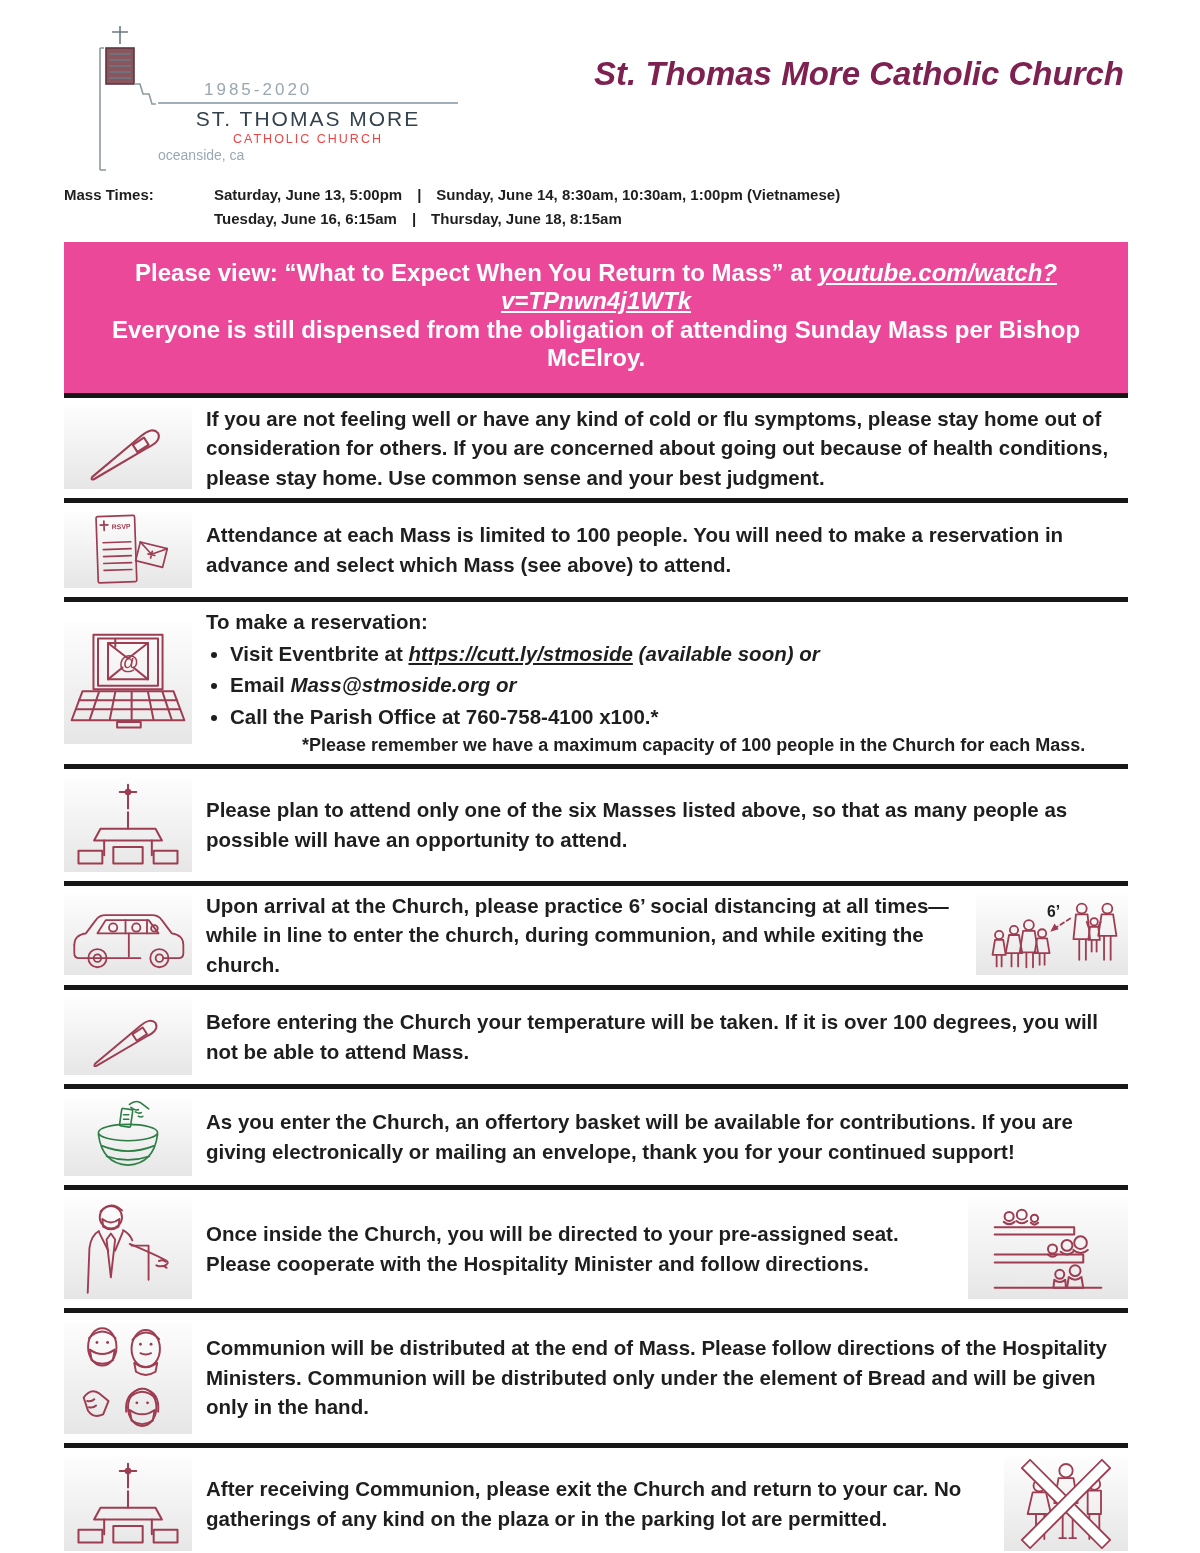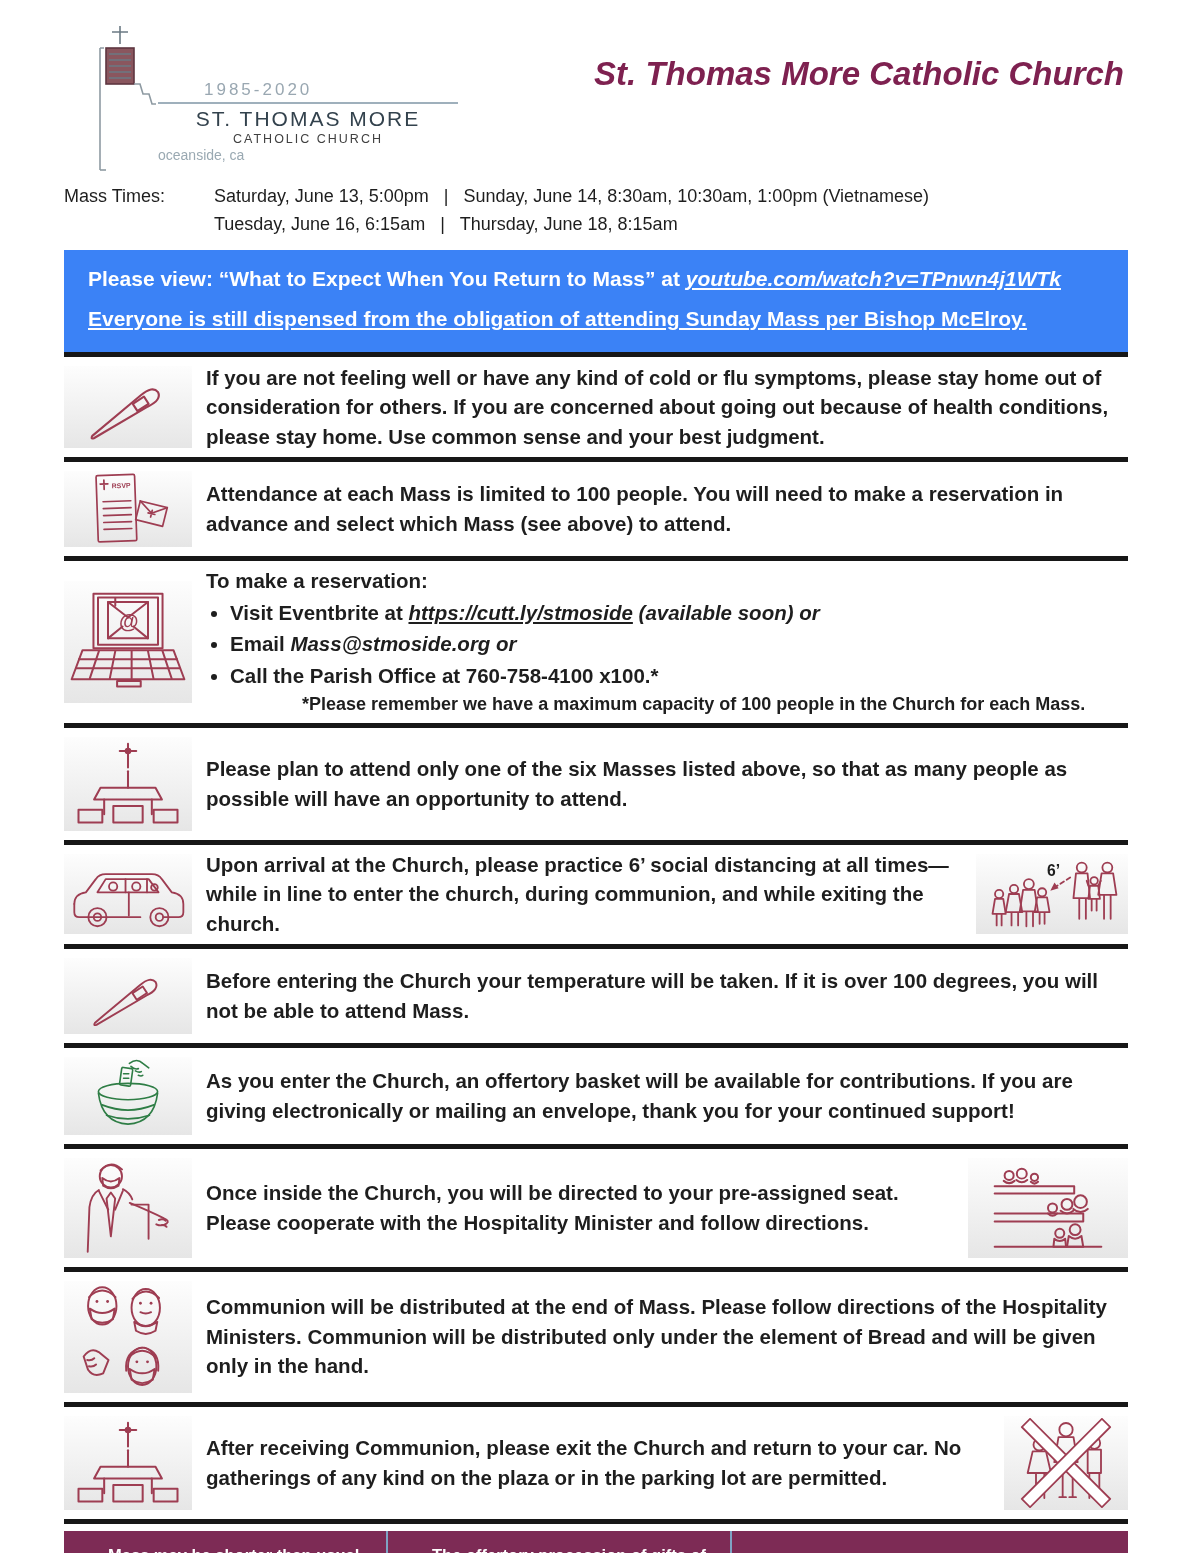--- a/index.html
+++ b/index.html
@@ -6,33 +6,33 @@
   body{font-family:"Liberation Sans",sans-serif;color:#1e1e1e;}
   .page{width:1192px;height:1553px;background:#fff;overflow:hidden;position:relative;}
   .content{padding:0 64px;}
 
   
   .hdr{display:flex;align-items:flex-start;padding-top:22px;}
   .logo{display:flex;width:400px;}
   .logo-text{margin-top:58px;margin-left:2px;width:300px;}
   .years{font-size:17px;color:#99a7b1;letter-spacing:3px;border-bottom:2px solid #9fb0bc;padding:0 0 2px 46px;}
   .lname{font-size:21px;color:#33424d;letter-spacing:2px;margin-top:3px;text-align:center;}
-  .lsub{font-size:12.5px;color:#404040;letter-spacing:2px;text-align:center;margin-top:1px;}
+  .lsub{font-size:12.5px;color:#ef4444;letter-spacing:2px;text-align:center;margin-top:1px;}
   .lcity{font-size:14px;color:#9aa9b2;text-align:left;margin-top:1px;}
   .title{flex:1;text-align:right;padding:28px 4px 0 0;font-style:italic;font-weight:bold;color:#7e2150;font-size:33px;line-height:1.45;}
 
   
-  .mass{display:flex;font-weight:normal;font-size:18px;margin-top:12px;}
+  .mass{display:flex;font-weight:bold;font-size:15px;margin-top:12px;}
   .mass-label{width:150px;}
   .ml{margin-bottom:7px;}
   .sep{padding:0 15px;}
 
   
-  .banner{background:#3b82f6;color:#fff;font-weight:bold;margin-top:8px;padding:17px 24px 21px;font-size:21px;}
-  .b2{margin-top:16px;text-decoration:underline;}
+  .banner{background:#ec4899;color:#fff;font-weight:bold;text-align:center;margin-top:8px;padding:17px 24px 21px;font-size:24px;}
+  .b2{margin-top:1px;}
   .blink{font-style:italic;text-decoration:underline;color:#fff;}
 
   
   .grow{display:flex;align-items:center;border-top:5px solid #171717;padding:5px 0;}
   .itile{width:128px;min-width:128px;display:flex;justify-content:center;align-items:center;background:linear-gradient(180deg,#fdfdfd,#e6e6e6);margin:4px 0;}
   .rtile{display:flex;justify-content:center;align-items:center;background:linear-gradient(180deg,#fdfdfd,#e6e6e6);margin:4px 0 4px 8px;}
   .gtext{font-weight:bold;font-size:20.5px;line-height:1.44;padding-left:14px;flex:1;}
   .res-list{margin:2px 0 0;padding-left:24px;list-style:disc;}
   .res-list li{margin:2px 0;}
   .itln{font-style:italic;}

